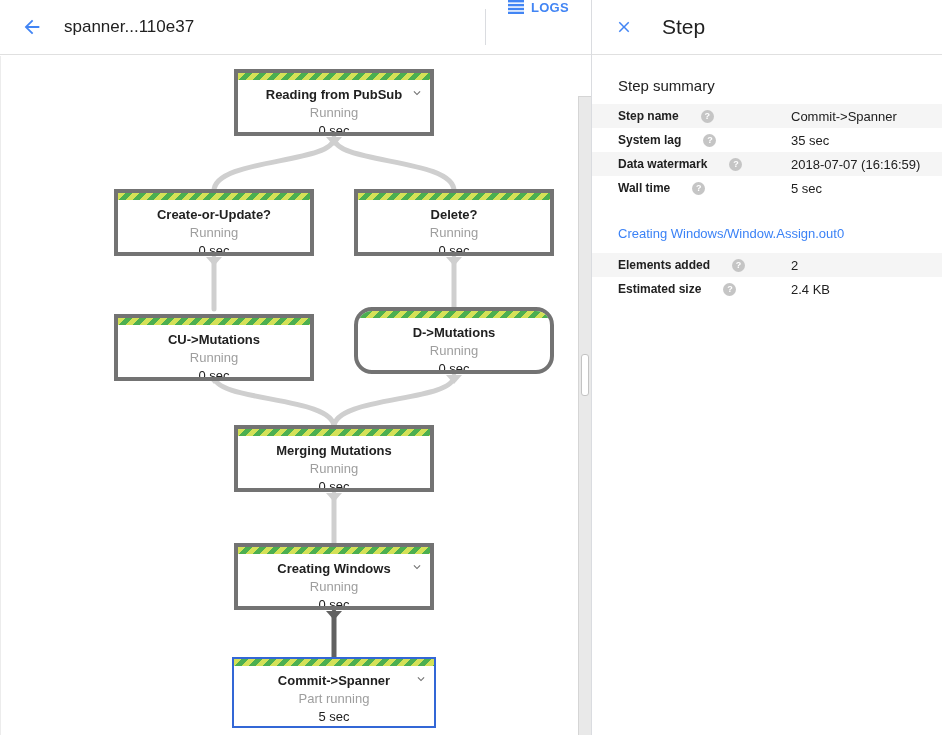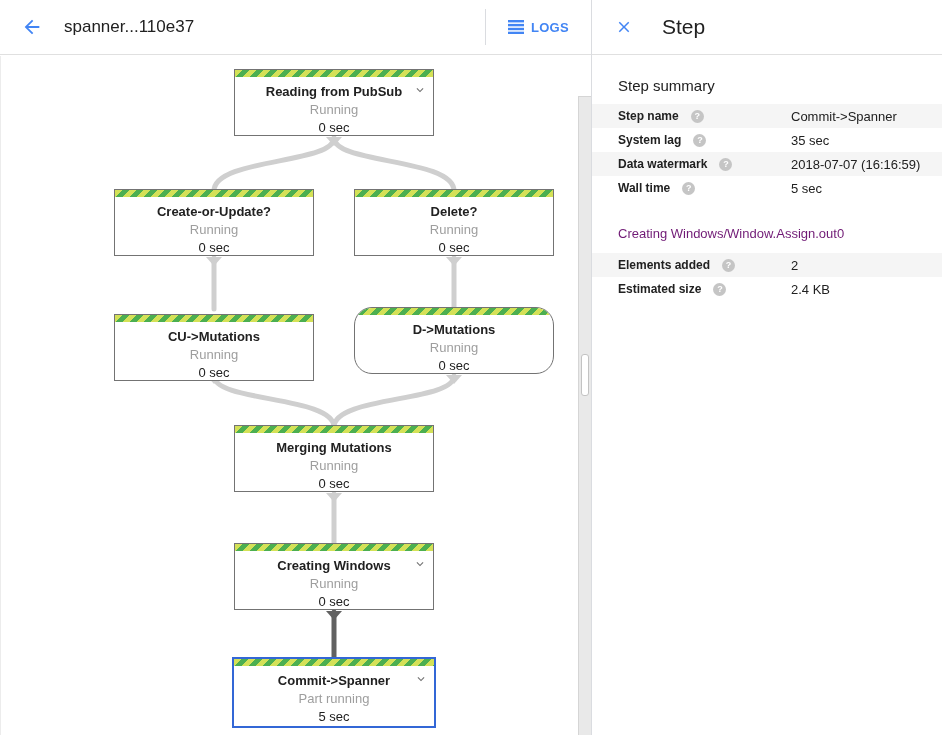--- a/index.html
+++ b/index.html
@@ -38,21 +38,21 @@
     font-size:17px;
     color:#212121;
     white-space:nowrap;
   }
   .header-spacer { flex:1; }
   .header-divider {
     width:1px; height:36px; background:#dadce0;
   }
   .logs-btn {
     background:none; border:none; cursor:pointer;
-    display:flex; align-items:center; gap:7px;
+    display:flex; gap:7px;
     padding:0 22px; height:100%;
     color:var(--accent);
     font-family:"Liberation Sans", sans-serif;
     font-size:13px; font-weight:700; letter-spacing:0.3px;
   }
   .header-right {
     flex:1; display:flex; align-items:center;
   }
   .close-btn { margin-left:21px; }
   .panel-title {
@@ -80,21 +80,21 @@
     pointer-events:none;
   }
   .edge { fill:none; stroke:var(--edge); stroke-width:5; stroke-linecap:round; }
   .edge.dark { stroke:var(--edge-dark); }
   .arrow { fill:var(--edge); }
   .arrow.dark { fill:var(--edge-dark); }
 
   .node {
     position:absolute;
     background:#fff;
-    border:1px solid #737373;
+    border:4px solid #737373;
     cursor:pointer;
     display:flex; flex-direction:column; align-items:center;
     overflow:hidden;
   }
   .node.selected { border:2px solid var(--selected); }
   .stripe {
     width:100%; height:7px; flex:none;
     background:repeating-linear-gradient(135deg,
       var(--stripe-light) 0 5px, var(--stripe-green) 5px 10px);
   }
@@ -121,31 +121,31 @@
     position:absolute; left:592px; top:56px; right:0; bottom:0;
     background:#fff;
   }
   .panel-content { padding-top:21px; }
   .section-heading {
     margin:0 0 10px 26px;
     font-size:15px; font-weight:400; color:#212121;
   }
   .collection-name {
     margin:0 0 12px 26px;
-    font-size:13px; color:#701a75;
+    font-size:13px; color:#3b82f6;
   }
   .section-gap { height:26px; }
   .trow {
     display:flex; align-items:center;
     height:24px; padding-left:26px;
   }
   .trow.alt { background:var(--row-alt); }
   .tlabel {
     width:173px; flex:none;
-    display:flex; align-items:center; gap:12px;
+    display:flex; align-items:center; gap:22px;
     font-size:12px; font-weight:700; color:#212121;
   }
   .tvalue { font-size:13px; color:#212121; }
   .help {
     width:13px; height:13px; flex:none;
     background:#c5c5c5; border-radius:50%;
     color:#fff; font-size:9px; font-weight:700;
     display:inline-flex; align-items:center; justify-content:center;
     cursor:pointer;
   }

